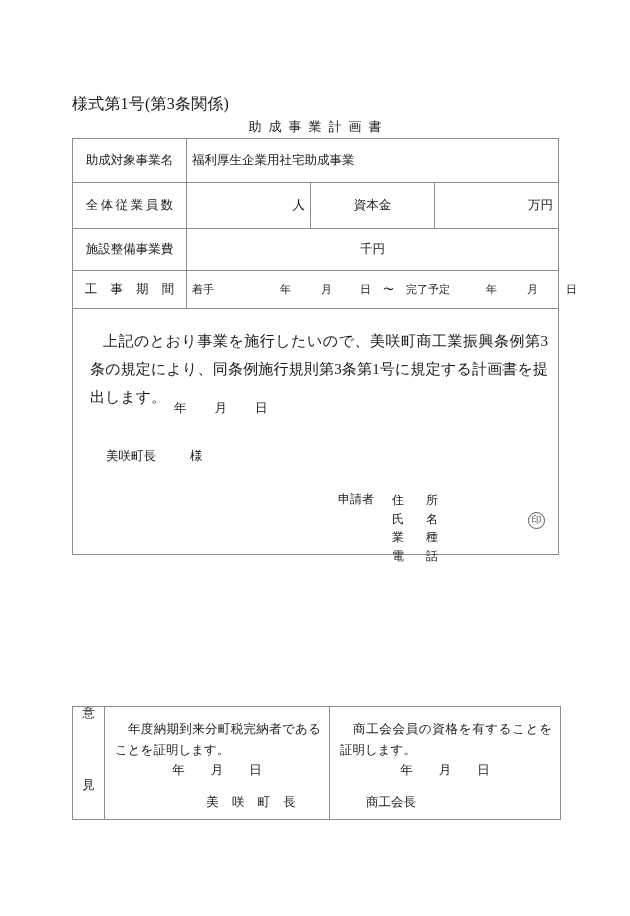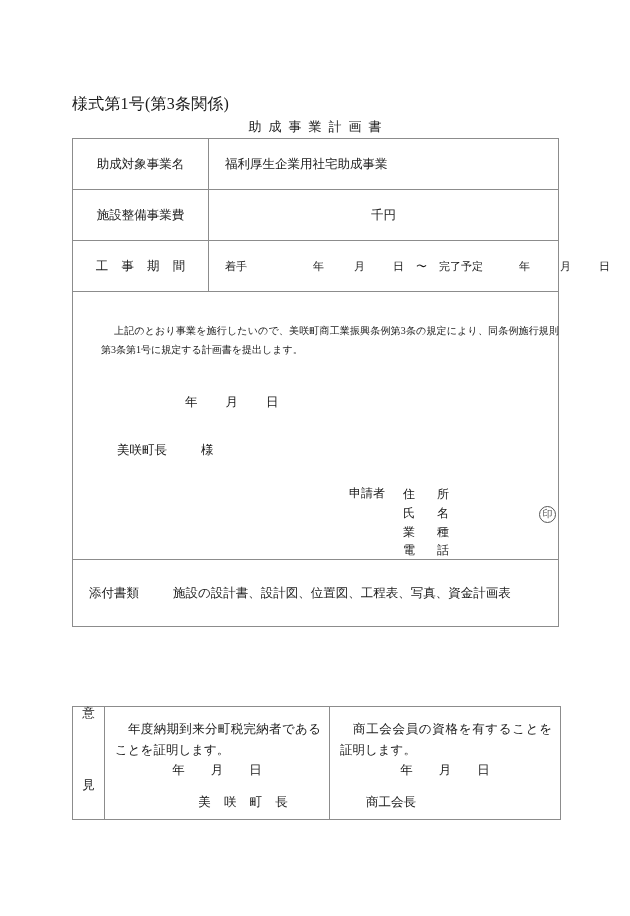--- a/index.html
+++ b/index.html
@@ -49,21 +49,21 @@
     position: absolute;
     left: 72px;
     top: 138px;
     width: 487px;
     border-collapse: collapse;
     table-layout: fixed;
     font-size: 12.5px;
   }
   .tbl td {
     border: 1px solid #8c8c8c;
-    padding: 16px;
+    padding: 5px;
     vertical-align: middle;
   }
   .lbl {
     width: 103px;
     text-align: center;
     font-size: 12.5px;
     line-height: 1.45;
     padding: 6px 4px;
   }
   .spread {
@@ -124,21 +124,21 @@
   }
   .statement-inner {
     position: relative;
     height: 235px;
   }
   .body-text {
     position: absolute;
     left: 12px;
     top: 14px;
     width: 458px;
-    font-size: 10px;
+    font-size: 15px;
     line-height: 1.85;
     text-indent: 13px;
     text-align: justify;
   }
   .date-line {
     position: absolute;
     left: 96px;
     top: 86px;
     font-size: 12.5px;
     white-space: nowrap;
@@ -251,21 +251,21 @@
     width: 100%;
     text-align: center;
     font-size: 12.5px;
     white-space: nowrap;
   }
   .op-date .g1 { display: inline-block; width: 26px; }
   .op-date .g2 { display: inline-block; width: 26px; }
   .op-sign-a {
     position: absolute;
     top: 87px;
-    left: 8px;
+    left: 16px;
     width: 100%;
     text-align: center;
     padding-left: 36px;
     box-sizing: border-box;
     font-size: 12.5px;
     letter-spacing: 5px;
     text-indent: 5px;
     white-space: nowrap;
   }
   .op-sign-b {
@@ -285,20 +285,26 @@
 <div class="page">
 
   <div class="form-no">様式第1号(第3条関係)</div>
   <div class="doc-title">助成事業計画書</div>
 
   <table class="tbl">
     <tbody>
         <tr class="h-name">
       <td class="lbl">助成対象事業名</td>
       <td class="cell-pad" colspan="3">福利厚生企業用社宅助成事業</td>
+    </tr>
+    <tr class="h-emp">
+      <td class="lbl spread2">全体従業員数</td>
+      <td class="r-unit">人</td>
+      <td class="cap-cell">資本金</td>
+      <td class="cap-val r-unit">万円</td>
     </tr>
     <tr class="h-cost">
       <td class="lbl">施設整備事業費</td>
       <td class="c-unit" colspan="3">千円</td>
     </tr>
     <tr class="h-term">
       <td class="lbl spread">工 事 期 間</td>
       <td class="period" colspan="3">
         <span>着手</span><span class="gap-a"></span><span>年</span><span class="gap-b"></span><span>月</span><span class="gap-c"></span><span>日</span><span class="gap-d"></span><span>〜</span><span class="gap-e"></span><span>完了予定</span><span class="gap-f"></span><span>年</span><span class="gap-g"></span><span>月</span><span class="gap-h"></span><span>日</span>
       </td>
@@ -323,25 +329,20 @@
               <div>氏　名</div>
               <div>業　種</div>
               <div>電　話</div>
             </span>
           </div>
 
           <div class="seal">印</div>
         </div>
       </td>
     </tr>
-    <tr>
-      <td class="attach-cell" colspan="4">
-        <span>添付書類</span><span class="g1"></span><span>施設の設計書、設計図、位置図、工程表、写真、資金計画表</span>
-      </td>
-    </tr>
   </tbody>
     </table>
 
   <table class="tbl2">
     <tbody>
         <tr>
       <td class="opinion-label">
         <div class="stack">
           <span>意</span>
           <span>見</span>

